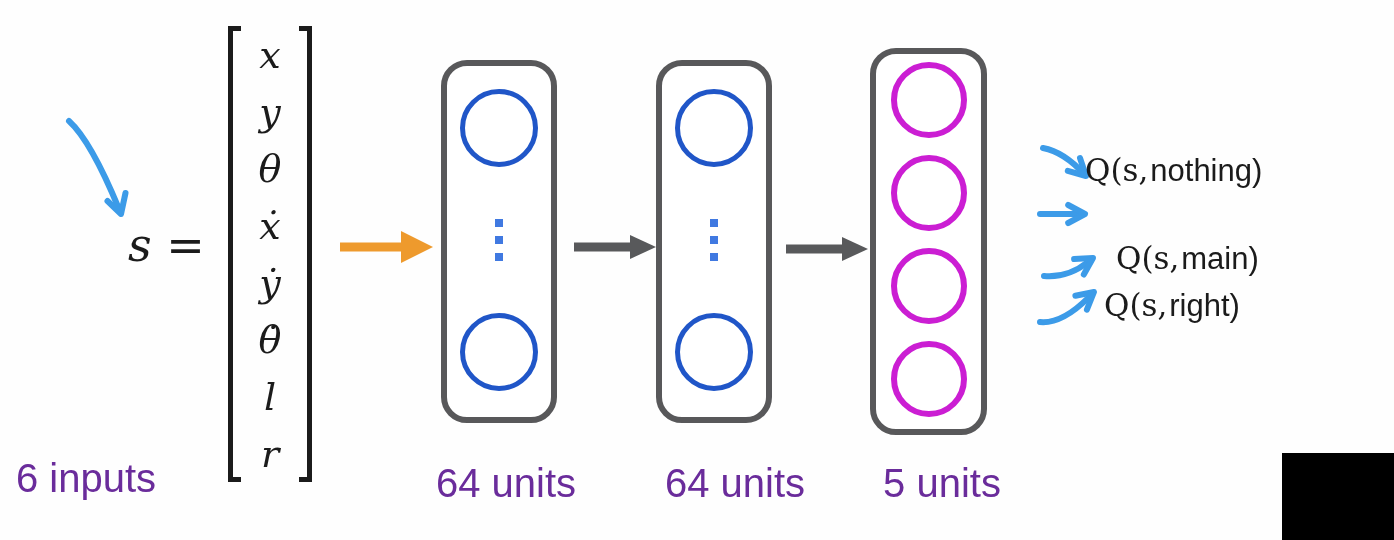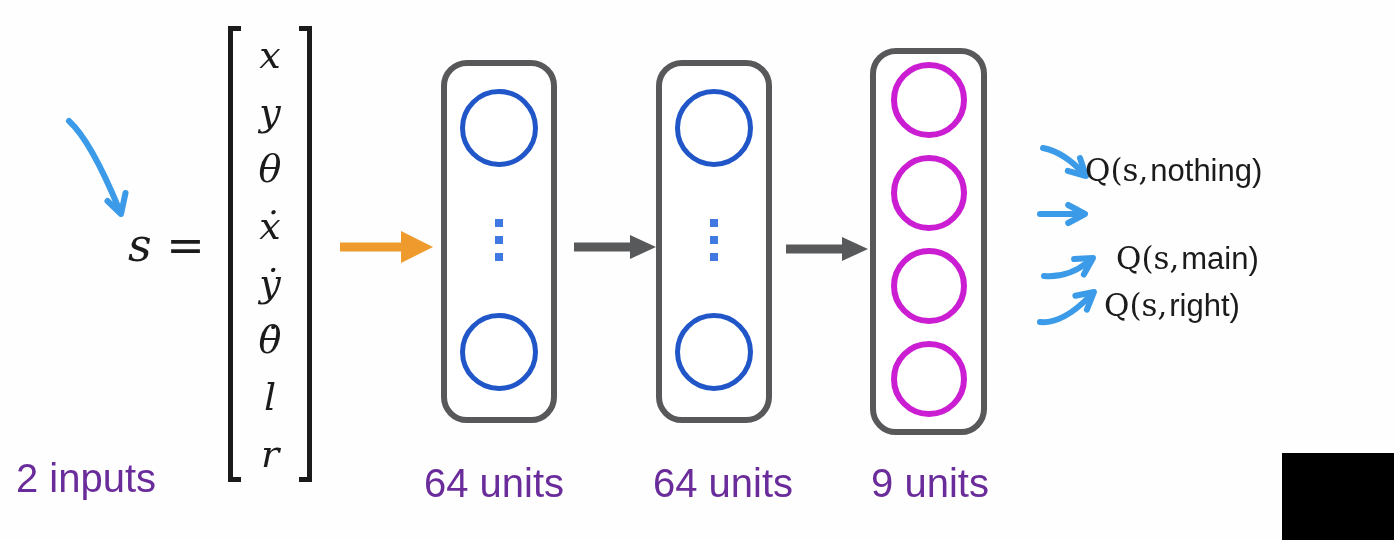--- a/index.html
+++ b/index.html
@@ -20,21 +20,21 @@
   .vector{left:228px;top:26px;width:84px;height:456px;display:flex;}
   .bracket{width:13px;box-sizing:border-box;border:5px solid var(--ink,#1b1b1b);}
   .bracket.left{border-right:none;}
   .bracket.right{border-left:none;}
   .vector-entries{flex:1;display:flex;flex-direction:column;}
   .vector-entry{flex:1;display:flex;align-items:center;justify-content:center;
     font-size:38px;line-height:1;}
   
   .plabel{font-size:40px;line-height:1;color:var(--label-purple,#6a2c9b);font-weight:500;}
   .inputs-label{left:16px;top:458px;}
-  .layer-label{top:463px;transform:translateX(-50%);white-space:nowrap;}
+  .layer-label{top:463px;transform:translateX(-50%);white-space:nowrap;margin-left:12px;}
   
   .layer{
     box-sizing:border-box;border:6px solid var(--box-border,#58585a);
     border-radius:26px;background:#fff;
     display:flex;flex-direction:column;align-items:center;justify-content:space-between;
   }
   .layer.hidden1,.layer.hidden2{width:116px;height:363px;top:60px;padding:23px 0 26px;}
   .layer.hidden1{left:441px;}
   .layer.hidden2{left:656px;}
   .layer.output{left:870px;top:48px;width:117px;height:387px;padding:8px 0 12px;}
@@ -78,21 +78,21 @@
       <div class="vector-entry math">θ</div>
       <div class="vector-entry math">ẋ</div>
       <div class="vector-entry math">ẏ</div>
       <div class="vector-entry math">θ̇</div>
       <div class="vector-entry math">l</div>
       <div class="vector-entry math">r</div>
     </div>
     <div class="bracket right"></div>
   </div>
 
-  <div class="abs plabel inputs-label">2 inputs</div>
+  <div class="abs plabel inputs-label">6 inputs</div>
 
   <svg class="flow-orange" style="left:337px;top:226px" width="100" height="42" viewBox="0 0 100 42">
     <line x1="3" y1="21" x2="66" y2="21"></line>
     <polygon points="64,5 96,21 64,37"></polygon>
   </svg>
 
   <div class="abs layer hidden1">
     <div class="node blue"></div>
     <div class="vdots">
       <div class="dot"></div>
@@ -124,21 +124,21 @@
 
   <div class="abs layer output">
     <div class="node magenta"></div>
     <div class="node magenta"></div>
     <div class="node magenta"></div>
     <div class="node magenta"></div>
   </div>
 
   <div class="abs plabel layer-label" style="left:494px;">64 units</div>
   <div class="abs plabel layer-label" style="left:723px;">64 units</div>
-  <div class="abs plabel layer-label" style="left:930px;">9 units</div>
+  <div class="abs plabel layer-label" style="left:930px;">5 units</div>
 
   <svg class="hand" style="left:1030px;top:138px" width="72" height="200" viewBox="0 0 72 200">
     <path d="M13,10 Q34,14 54,36"></path>
     <path d="M50,20 L56,38 L37.8,32.9"></path>
     <path d="M10,76 L50,76"></path>
     <path d="M38.2,67 L55,76 L38.2,85"></path>
     <path d="M14,138 Q38,140 58,124"></path>
     <path d="M44.1,121 L63,120 L53.8,136.5"></path>
     <path d="M10,184 Q32,186 58,160"></path>
     <path d="M45.4,157.8 L64,154 L56.9,171.6"></path>

